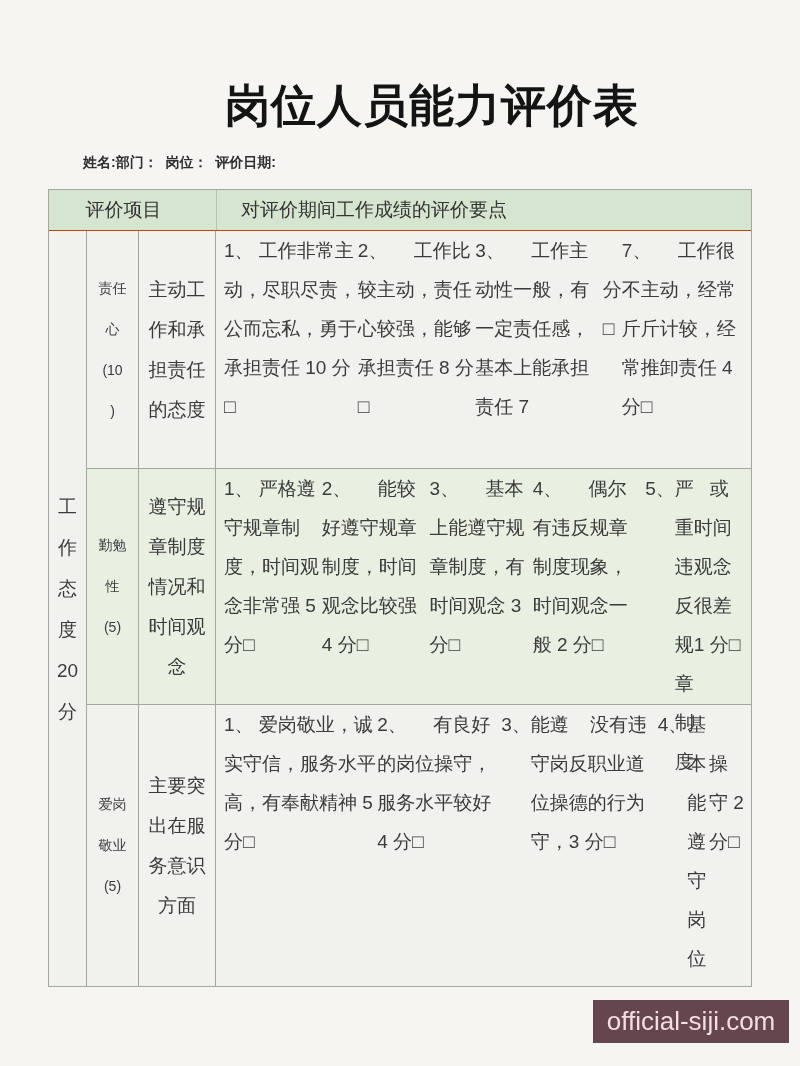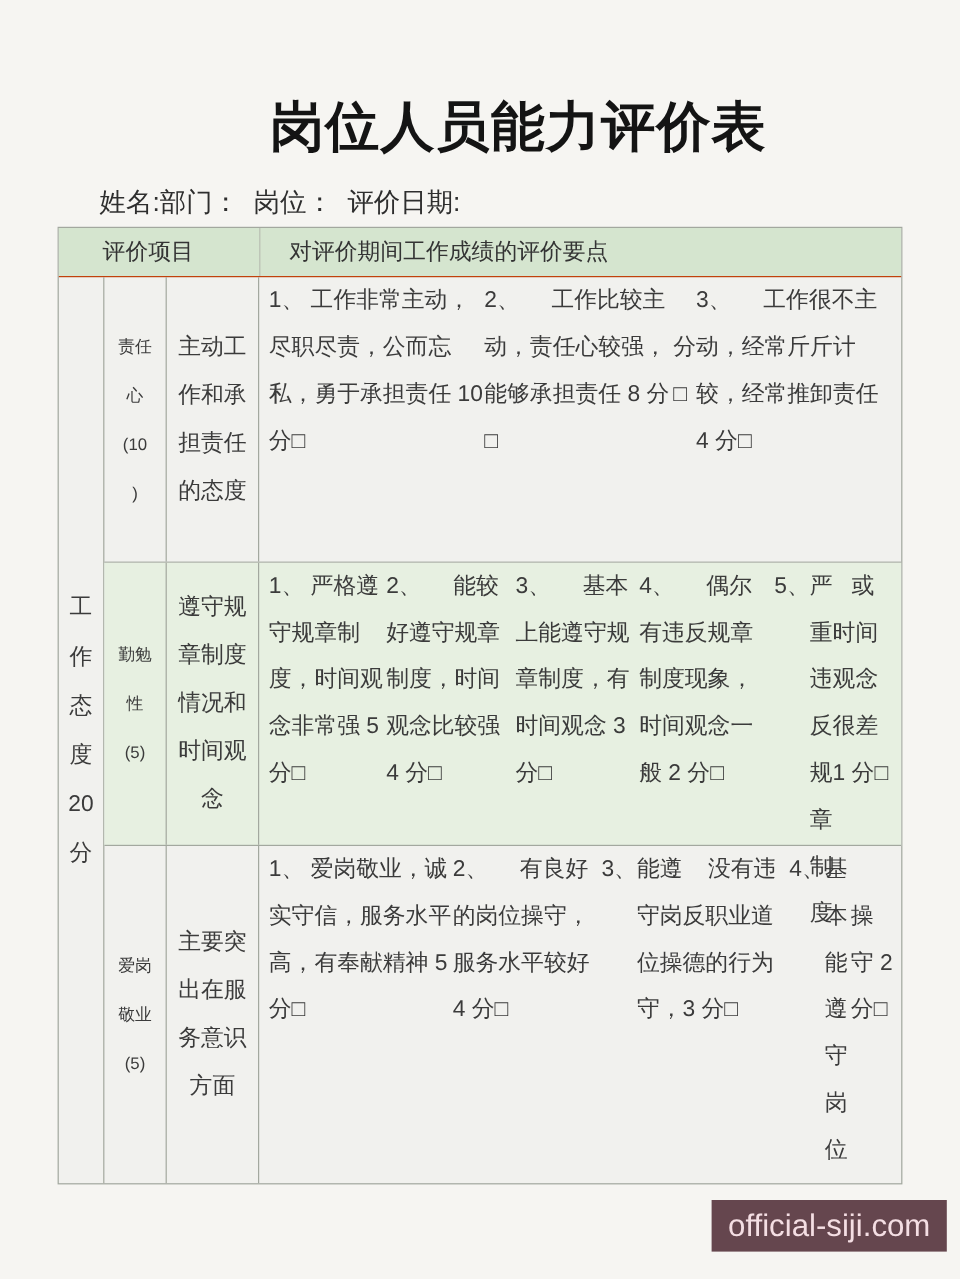--- a/index.html
+++ b/index.html
@@ -10,21 +10,21 @@
     color:#3b3b3b;
   }
   .title{
     position:absolute;left:0;top:76px;width:800px;margin:0;
     text-align:center;font-size:45px;font-weight:900;color:#141414;
     letter-spacing:1px;
     padding-left:32px;
   }
   .meta{
     position:absolute;left:83px;top:154px;
-    font-size:22px;color:#2e2e2e;white-space:pre-wrap;
+    font-size:14px;color:#2e2e2e;white-space:pre-wrap;font-weight:bold;
   }
   .eval-table{
     position:absolute;left:48px;top:189px;width:704px;
     background:#f1f1ee;border:1px solid #a3a89f;box-sizing:border-box;
   }
   .thead{
     display:flex;height:40px;
     background:var(--header-green,#d5e5cf);
     border-bottom:1px solid #c2410c;
   }
@@ -96,22 +96,23 @@
 心
 (10
 )</div>
             <div class="cell cell-aspect">主动工
 作和承
 担责任
 的态度</div>
             <div class="cell cell-points">
               <div class="point-line">1、 工作非常主动，尽职尽责，公而忘私，勇于承担责任 10 分□</div>
               <div class="point-line">2、     工作比较主动，责任心较强，能够承担责任 8 分□</div>
+              <div class="point-line">3、     工作主动性一般，有一定责任感，基本上能承担责任 7</div>
               <div class="point-line">    分□</div>
-              <div class="point-line">3、     工作很不主动，经常斤斤计较，经常推卸责任 4 分□</div>
+              <div class="point-line">7、     工作很不主动，经常斤斤计较，经常推卸责任 4 分□</div>
             </div>
           </div>
           <div class="row">
             <div class="cell cell-item">勤勉
 性
 (5)</div>
             <div class="cell cell-aspect">遵守规
 章制度
 情况和
 时间观

